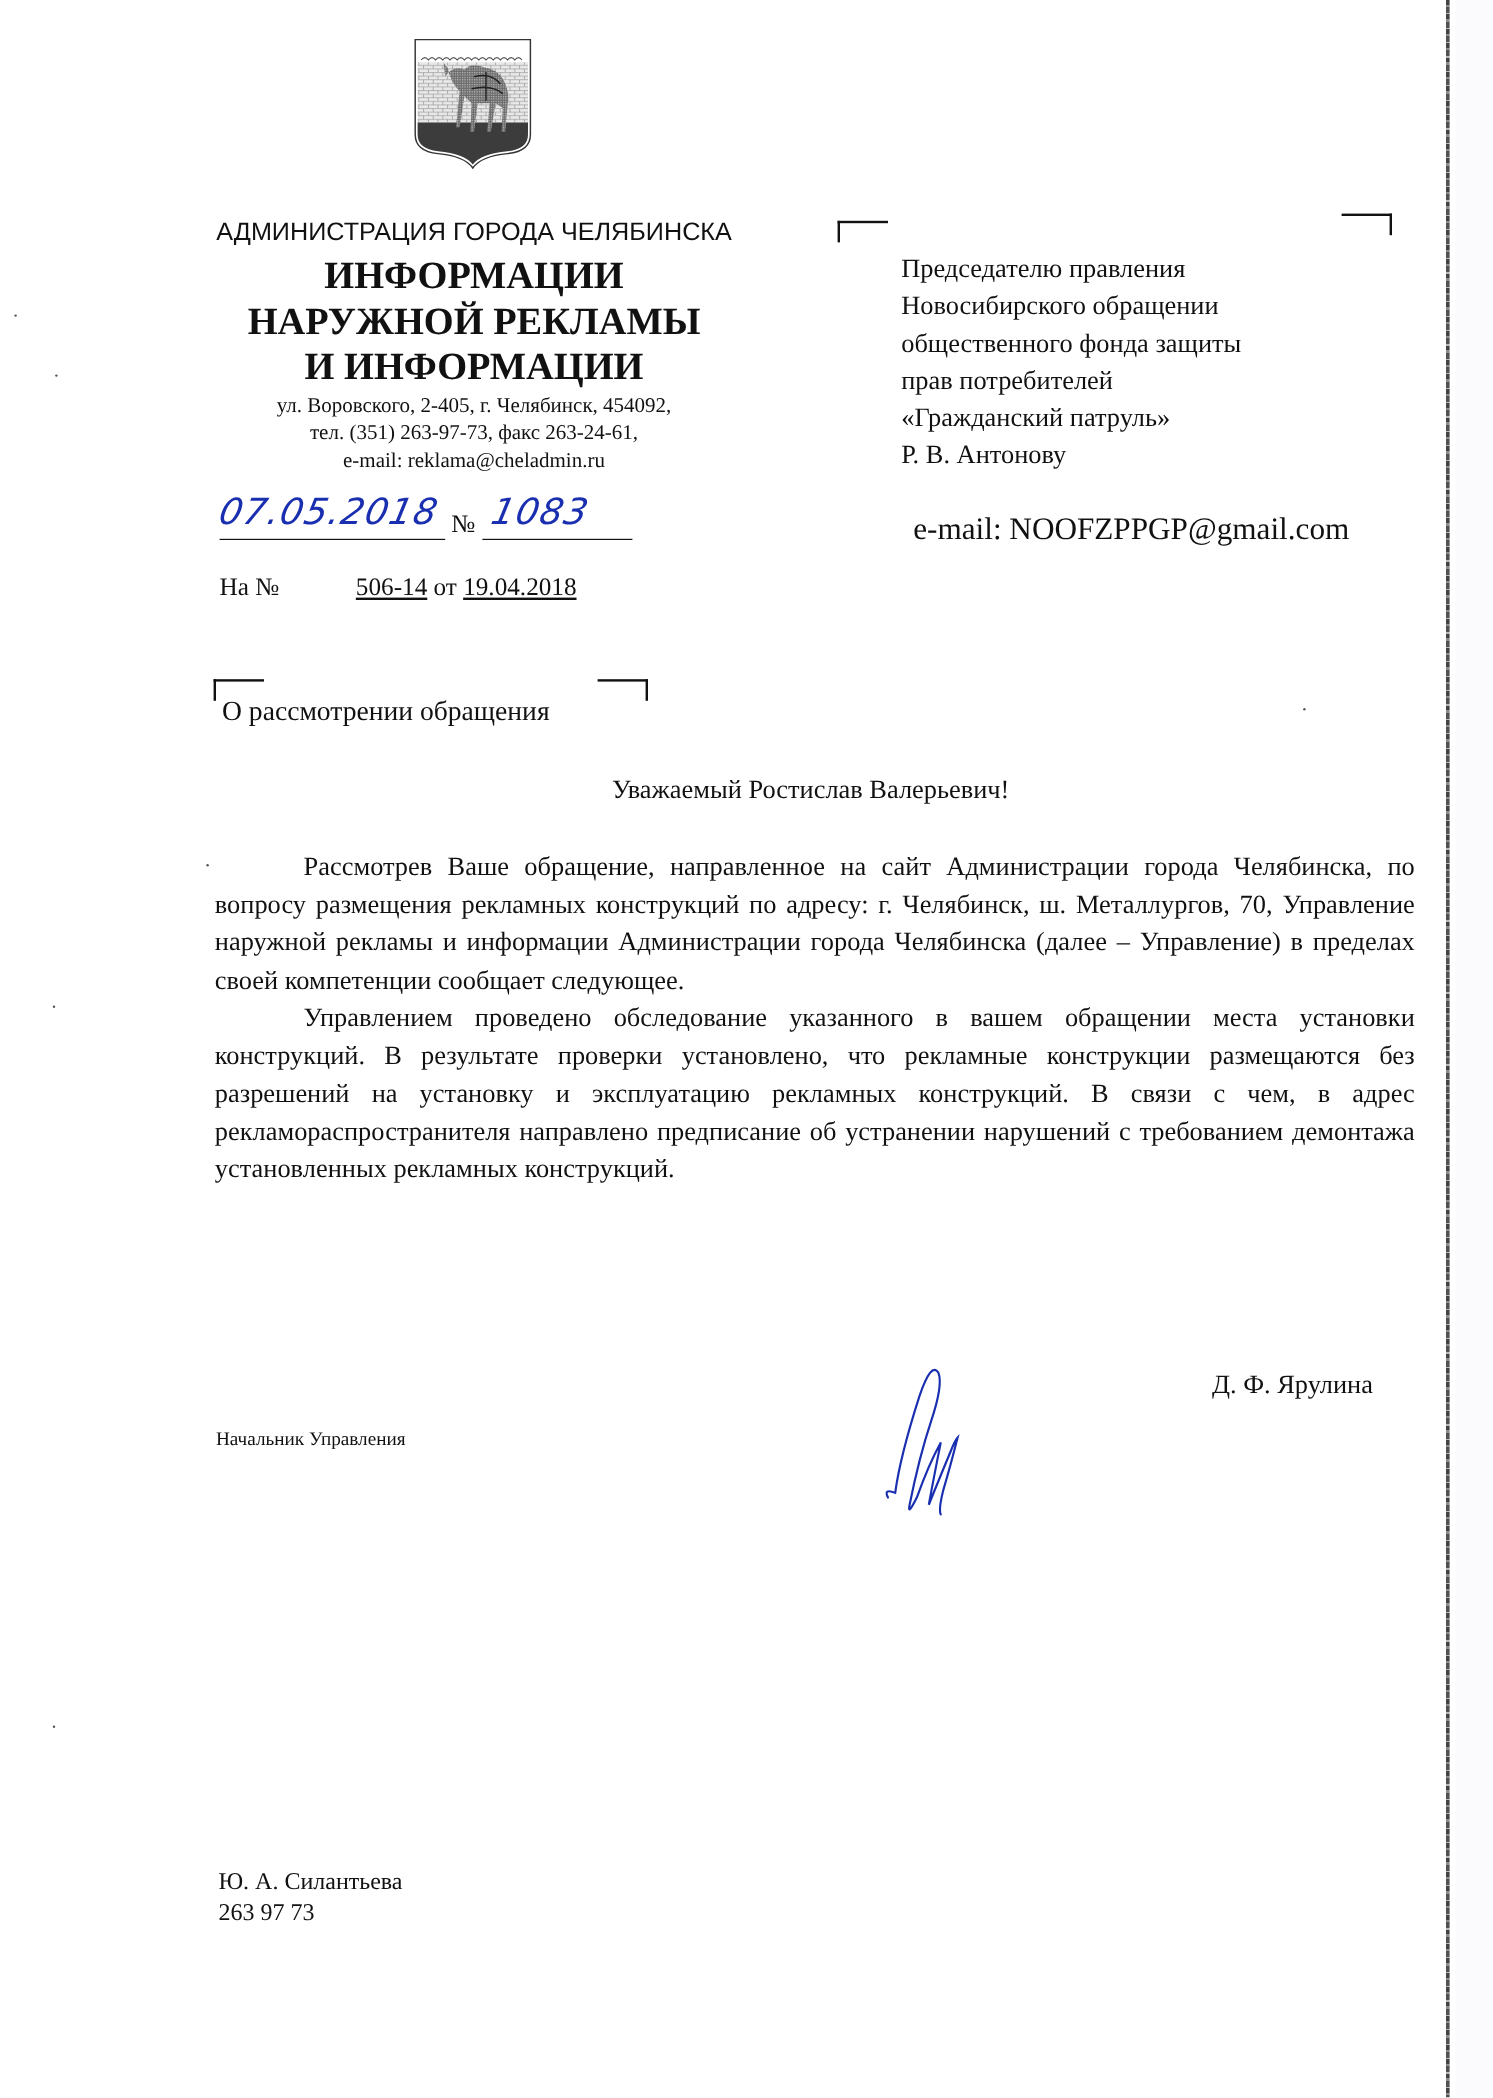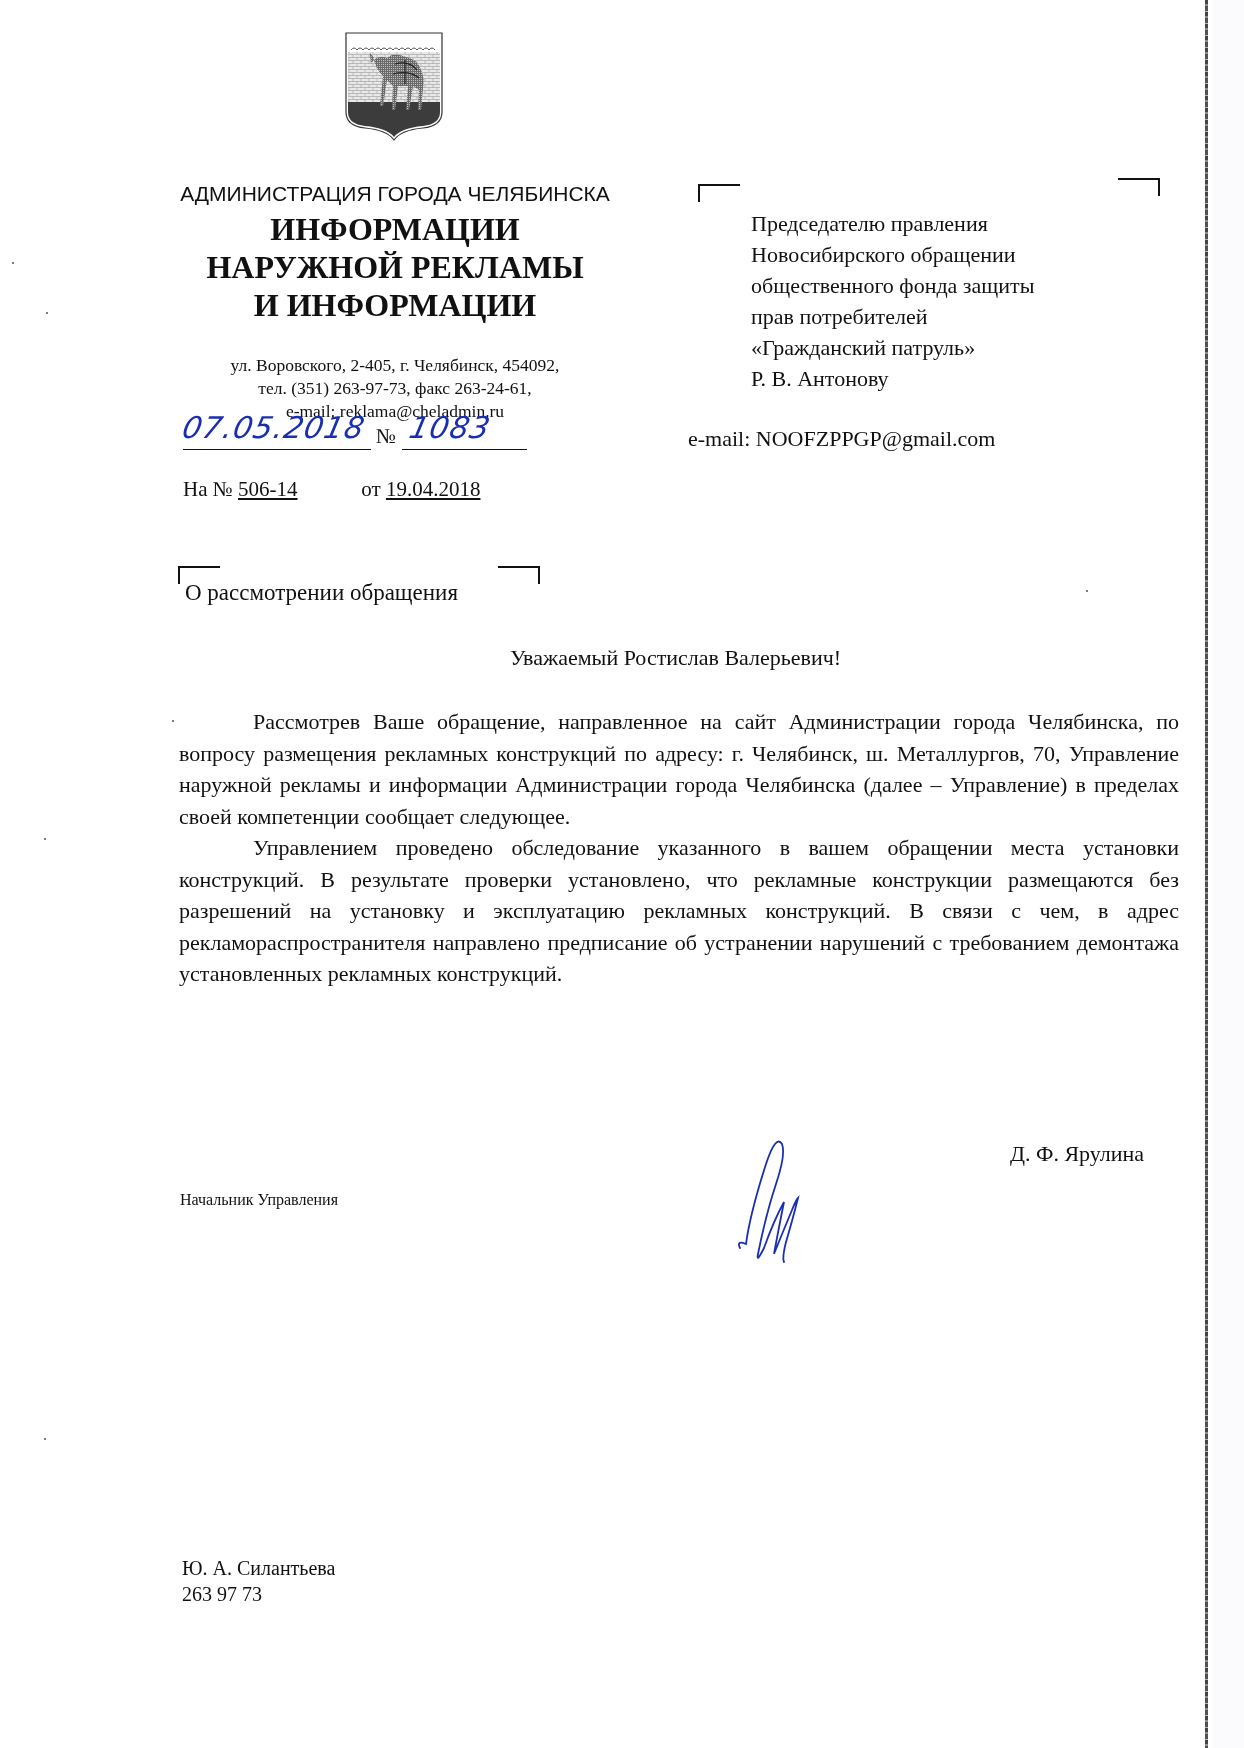--- a/index.html
+++ b/index.html
@@ -14,35 +14,35 @@
     opacity: .85;
   }
   .scan-edge2 { position:absolute; left:1213px; top:0; width:31px; height:1748px; background:#fbfbfd; }
   
   .emblem { left: 343px; top: 30px; width: 102px; height: 112px; }
   
   .admin { left: 150px; top: 182px; width: 490px; text-align:center;
     font-family: "Liberation Sans", "DejaVu Sans", sans-serif; font-size: 21px; letter-spacing: 0; }
   .dept { left: 150px; top: 210px; width: 490px; text-align:center; font-weight:bold;
     font-size: 32px; line-height: 38px; }
-  .addr { left: 150px; top: 326px; width: 490px; text-align:center; font-size: 17.5px; line-height: 23px; margin-top: 28px; }
+  .addr { left: 150px; top: 326px; width: 490px; text-align:center; font-size: 17.5px; line-height: 23px; }
   .regline { left: 183px; top: 410px; }
   .hand { font-family: "DejaVu Sans", sans-serif; font-style: italic; color: #1a2fb0; font-size: 30px;
     letter-spacing: 1px; transform: skewX(-12deg); display:inline-block; }
   .uline { position:absolute; height: 1px; background:#111; }
   .nsign { left: 376px; top: 424px; font-size: 21px; }
   .reply { left: 183px; top: 477px; font-size: 21px; }
   .reply .u { text-decoration: underline; }
   
   .corner { position:absolute; width: 40px; height: 16px; }
   .c-tl { border-top: 2px solid #111; border-left: 2px solid #111; }
   .c-tr { border-top: 2px solid #111; border-right: 2px solid #111; }
   
   .recip { left: 723px; top: 208px; font-size: 22px; line-height: 31px; margin-left: 28px; }
-  .recip-email { left: 688px; top: 426px; font-size: 22px; }
+  .recip-email { left: 761px; top: 426px; font-size: 26px; }
   
   .subject { left: 185px; top: 580px; font-size: 23px; }
   .greeting { left: 510px; top: 645px; font-size: 22px; }
   .body-text { left: 179px; top: 706px; width: 1000px; font-size: 22px; line-height: 31.5px;
     text-align: justify; }
   .body-text p { margin: 0; text-indent: 74px; }
   .sig-title { left: 180px; top: 1191px; font-size: 16px; }
   .sig-name { left: 1010px; top: 1141px; font-size: 22px; }
   .signature { left: 735px; top: 1130px; width: 95px; height: 135px; }
   .executor { left: 182px; top: 1555px; font-size: 20px; line-height: 26px; }
@@ -91,21 +91,21 @@
 </div>
 <div class="uline" style="left:183px; top:449px; width:188px;"></div>
 <div class="abs nsign">№</div>
 <div class="abs" style="left:410px; top:410px;">
   <span class="hand">1083</span>
 </div>
 <div class="uline" style="left:402px; top:449px; width:125px;"></div>
 
 <div class="abs reply">
   <span>На №</span>
-  <span class="u" style="display:inline-block; width:118px; text-align:left;font-family:Liberation Serif, serif;">506-14</span>
+  <span class="u" style="display:inline-block; width:118px; text-align:right;font-family:Liberation Serif, serif;">506-14</span>
   <span>от</span>
   <span class="u">19.04.2018</span>
 </div>
 
 <div class="corner c-tl" style="left:698px; top:184px;"></div>
 <div class="corner c-tr" style="left:1118px; top:178px;"></div>
 
 <div class="abs recip">
   <div>Председателю правления</div>
   <div>Новосибирского обращении</div>

